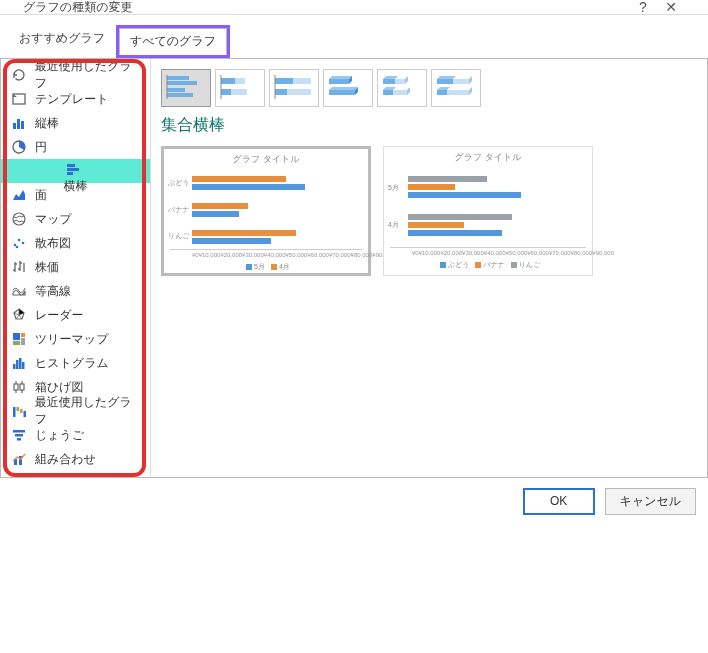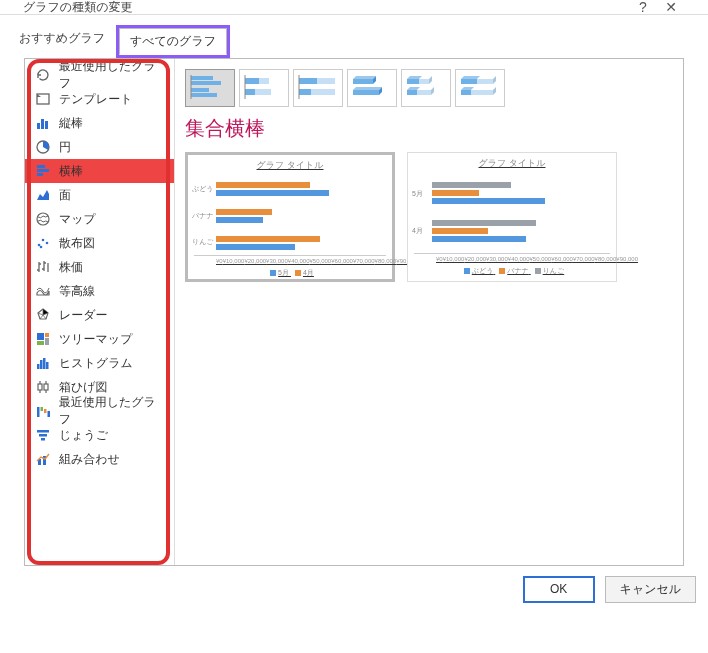--- a/index.html
+++ b/index.html
@@ -10,37 +10,37 @@
 .titlebar .title { flex: 1; font-size: 12px; color: #444; }
 .titlebar .winbtn { width: 28px; text-align: center; font-size: 14px; color: #555; cursor: pointer; }
 
 .tabs { display: flex; padding: 10px 8px 0 8px; }
 .tab { padding: 4px 10px; font-size: 12px; border: 1px solid transparent; cursor: pointer; }
 .tab.inactive { color: #404040; }
 .tab.active { background: #fff; border: 1px solid #bbb; border-bottom: 1px solid #fff; position: relative; z-index: 2; }
 .tab-highlight { border: 3px solid #8b5cf6; border-radius: 0; padding: 0; }
 .tab-highlight .tab { margin: 0; }
 
-.content { display: flex; border: 1px solid #bbb; margin: 0 24px; height: 508px; }
+.content { display: flex; border: 1px solid #bbb; margin: 0 0; height: 420px; }
 .sidebar-wrap { width: 150px; border-right: 1px solid #ddd; padding: 4px 0; position: relative; }
 .sidebar-highlight { position: absolute; top: 0; left: 2px; right: 4px; bottom: 0; border: 4px solid #e03030; border-radius: 12px; pointer-events: none; }
 .sidebar-item { display: flex; align-items: center; padding: 3px 8px; cursor: pointer; font-size: 12px; color: #333; height: 24px; }
-.sidebar-item.selected { background: #ef4444; }
+.sidebar-item.selected { background: #5eead4; flex-direction: column; }
 .sidebar-item .icon { width: 20px; height: 18px; margin-right: 6px; display: flex; align-items: center; justify-content: center; }
 .sidebar-item .icon svg { width: 16px; height: 16px; }
 
 .main { flex: 1; padding: 10px; }
 .subtype-row { display: flex; gap: 4px; margin-bottom: 8px; }
 .subtype { width: 50px; height: 38px; border: 1px solid #ccc; display: flex; align-items: center; justify-content: center; cursor: pointer; background: #fff; }
 .subtype.sel { background: #dcdcdc; border: 1px solid #999; }
 .subtype svg { width: 42px; height: 30px; }
 
-.subtype-title { font-size: 20px; color: #be185d; margin: 6px 0 10px 0; }
-
-.previews { display: flex; gap: 12px; text-decoration: underline; }
+.subtype-title { font-size: 16px; color: #0f766e; margin: 6px 0 10px 0; }
+
+.previews { display: flex; gap: 12px; }
 .preview { width: 210px; height: 130px; border: 1px solid #ddd; background: #fff; font-size: 8px; position: relative; padding: 4px 6px; }
 .preview.sel { border: 3px solid #bbb; }
 .preview-title { text-align: center; color: #888; font-size: 9px; margin-bottom: 4px; }
 .chart-body { height: 80px; position: relative; border-bottom: 1px solid #ccc; }
 .catlabel { position: absolute; left: -2px; font-size: 7px; color: #888; transform: translateY(-50%); }
 .bar { position: absolute; height: 6px; }
 .xaxis { display: flex; justify-content: space-between; font-size: 6px; color: #999; margin-top: 2px; padding-left: 22px; }
 .legend { text-align: center; font-size: 7px; color: #888; margin-top: 4px; }
 .legend .sw { display: inline-block; width: 6px; height: 6px; margin: 0 2px 0 4px; vertical-align: middle; }
 

